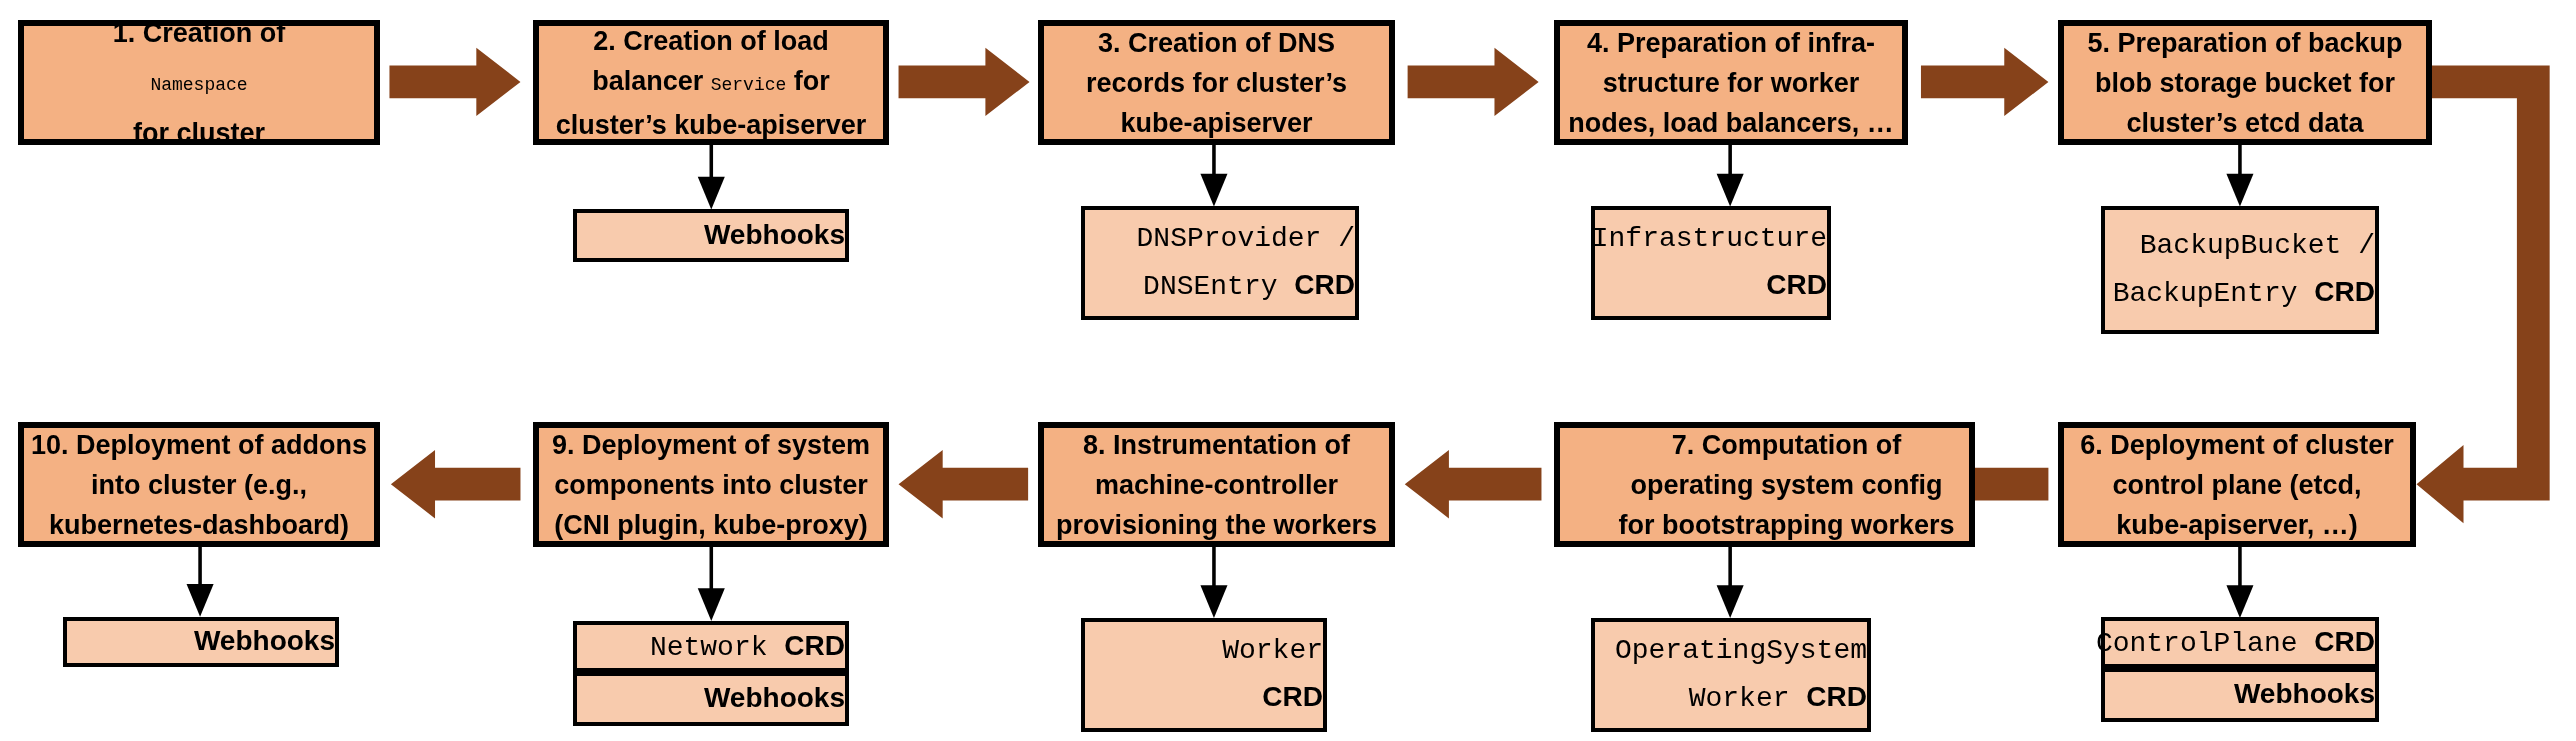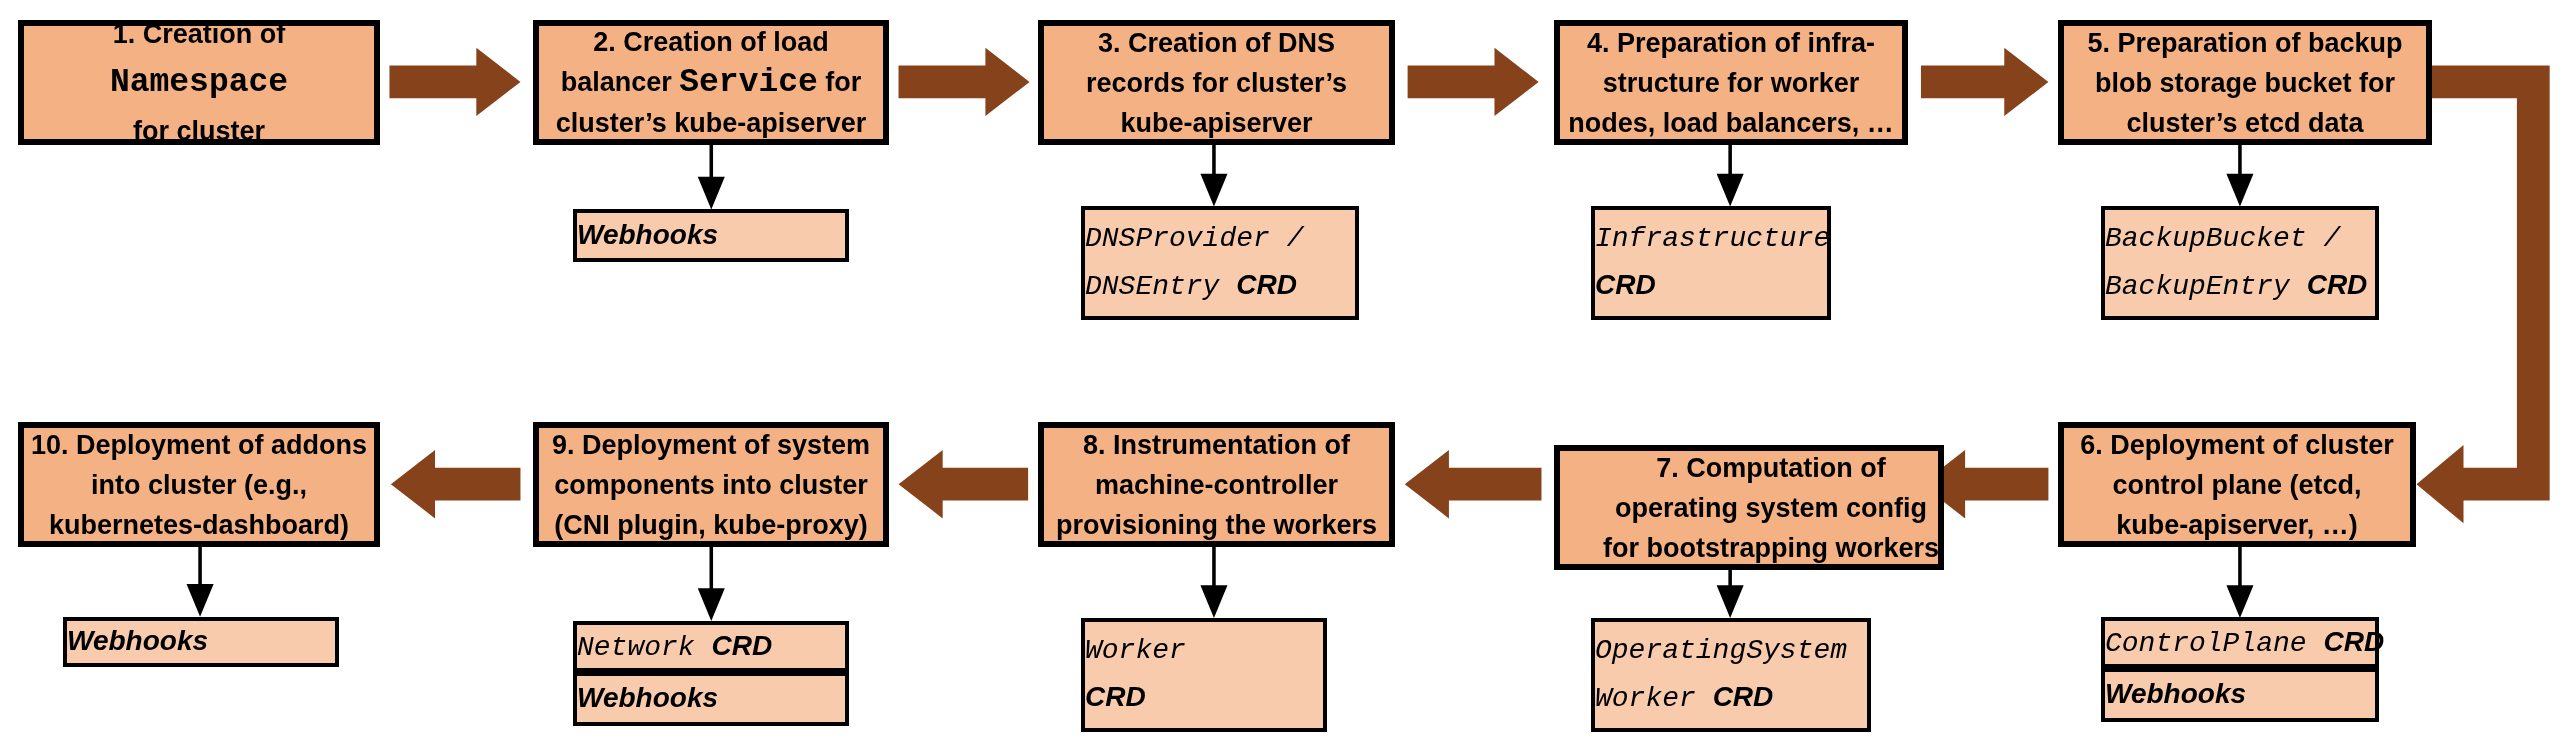--- a/index.html
+++ b/index.html
@@ -18,27 +18,27 @@
     border:6.4px solid var(--line,#000000);
     display:flex;flex-direction:column;justify-content:center;align-items:center;
     text-align:center;
     font-weight:700;font-size:27px;line-height:40px;
   }
   .step-line{white-space:nowrap;}
   .crd-box{
     position:absolute;box-sizing:border-box;
     background:var(--crd-fill,#F8CBAD);
     border:4.3px solid var(--line,#000000);
-    display:flex;flex-direction:column;justify-content:center;align-items:flex-start;
+    display:flex;flex-direction:column;justify-content:center;align-items:flex-end;
     text-align:center;
     font-family:"Liberation Mono",monospace;
-    font-weight:400;font-size:28px;line-height:46px;font-style:italic;
+    font-weight:400;font-size:28px;line-height:46px;
   }
   .seg-mono{font-family:"Liberation Mono",monospace;font-weight:400;}
-  .step-box .seg-mono{font-size:33px;font-weight:bold;}
+  .step-box .seg-mono{font-size:18px;}
   .seg-bold{font-family:"Liberation Sans",sans-serif;font-weight:700;}
   .block-arrow{fill:var(--arrow-fill,#86421A);stroke:none;}
   .thin-line{stroke:var(--line,#000000);stroke-width:5;}
   .thin-head{fill:var(--line,#000000);stroke:none;}
 </style>
 </head>
 <body>
 
 <div id="canvas">
 
@@ -118,21 +118,21 @@
     <div class="step-line"><span>5. Preparation of backup</span></div>
     <div class="step-line"><span>blob storage bucket for</span></div>
     <div class="step-line"><span>cluster’s etcd data</span></div>
   </div>
 
   <div class="step-box" style="left:2058px;top:422px;width:358px;">
     <div class="step-line"><span>6. Deployment of cluster</span></div>
     <div class="step-line"><span>control plane (etcd,</span></div>
     <div class="step-line"><span>kube-apiserver, …)</span></div>
   </div>
-  <div class="step-box" style="left:1554px;top:445px;width:390px;padding-left:44px;">
+  <div class="step-box" style="left:1554px;top:422px;width:421px;padding-left:44px;">
     <div class="step-line"><span>7. Computation of</span></div>
     <div class="step-line"><span>operating system config</span></div>
     <div class="step-line"><span>for bootstrapping workers</span></div>
   </div>
   <div class="step-box" style="left:1038px;top:422px;width:357px;">
     <div class="step-line"><span>8. Instrumentation of</span></div>
     <div class="step-line"><span>machine-controller</span></div>
     <div class="step-line"><span>provisioning the workers</span></div>
   </div>
   <div class="step-box" style="left:533px;top:422px;width:356px;">
@@ -150,21 +150,21 @@
     <div class="step-line"><span class="seg-bold">Webhooks</span></div>
   </div>
   <div class="crd-box" style="left:1081px;top:206px;width:278px;height:114px;">
     <div class="step-line"><span class="seg-mono">DNSProvider /</span></div>
     <div class="step-line"><span class="seg-mono">DNSEntry</span><span> </span><span class="seg-bold">CRD</span></div>
   </div>
   <div class="crd-box" style="left:1591px;top:206px;width:240px;height:114px;">
     <div class="step-line"><span class="seg-mono">Infrastructure</span></div>
     <div class="step-line"><span class="seg-bold">CRD</span></div>
   </div>
-  <div class="crd-box" style="left:2101px;top:206px;width:278px;height:114px;">
+  <div class="crd-box" style="left:2101px;top:206px;width:278px;height:128px;">
     <div class="step-line"><span class="seg-mono">BackupBucket /</span></div>
     <div class="step-line"><span class="seg-mono">BackupEntry</span><span> </span><span class="seg-bold">CRD</span></div>
   </div>
   <div class="crd-box" style="left:2101px;top:617px;width:278px;height:51px;">
     <div class="step-line"><span class="seg-mono">ControlPlane</span><span> </span><span class="seg-bold">CRD</span></div>
   </div>
   <div class="crd-box" style="left:2101px;top:668px;width:278px;height:54px;">
     <div class="step-line"><span class="seg-bold">Webhooks</span></div>
   </div>
   <div class="crd-box" style="left:1591px;top:618px;width:280px;height:114px;">

